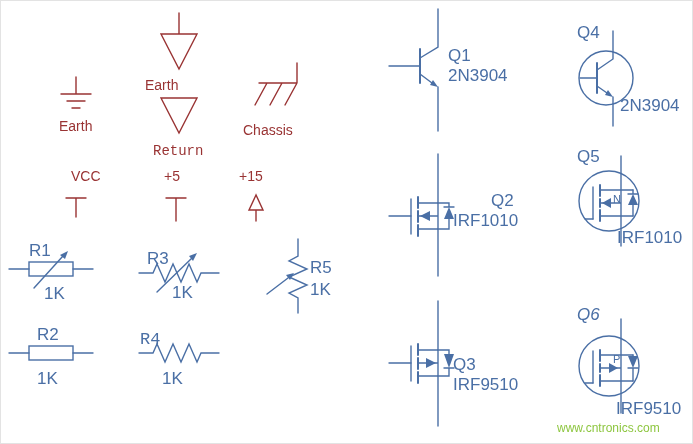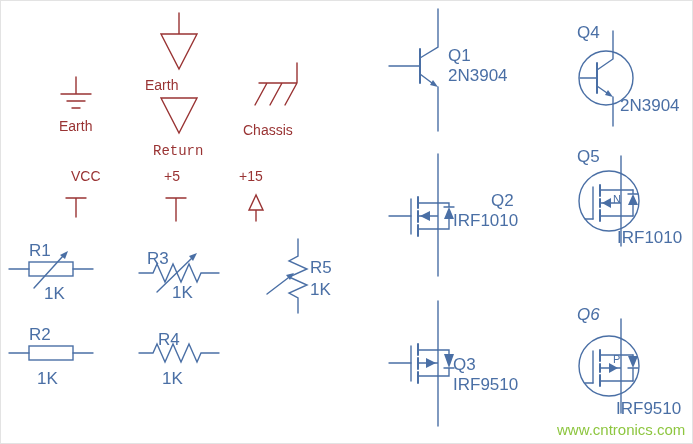--- a/index.html
+++ b/index.html
@@ -11,21 +11,21 @@
   }
   .canvas svg { position:absolute; left:0; top:0; }
   .lbl {
     position:absolute; font-size:17px; color:#4a6fa5;
     white-space:nowrap; line-height:1.1;
   }
   .lbl.red { color:#993333; font-size:14px; }
   .lbl.small { font-size:11px; }
   .watermark {
     position:absolute; left:556px; top:420px;
-    font-size:15px; color:#8dc63f; white-space:nowrap;
+    font-size:12px; color:#8dc63f; white-space:nowrap;
   }
 </style>
 </head>
 <body>
 
 <div class="canvas">
 
   <svg width="693" height="444" viewBox="0 0 693 444">
 
     <g stroke="#993333" fill="none" stroke-width="1.4" stroke-linecap="round">
@@ -137,25 +137,25 @@
   <span class="lbl red" style="left:58px; top:118px;">Earth</span>
   <span class="lbl red" style="left:144px; top:77px;">Earth</span>
   <span class="lbl red" style="left:152px; top:143px;font-family:Liberation Mono, monospace;">Return</span>
   <span class="lbl red" style="left:242px; top:122px;">Chassis</span>
   <span class="lbl red" style="left:70px; top:168px;">VCC</span>
   <span class="lbl red" style="left:163px; top:168px;">+5</span>
   <span class="lbl red" style="left:238px; top:168px;">+15</span>
 
   <span class="lbl" style="left:28px; top:241px;">R1</span>
   <span class="lbl" style="left:43px; top:284px;">1K</span>
-  <span class="lbl" style="left:28px; top:325px;">R2</span>
+  <span class="lbl" style="left:36px; top:325px;">R2</span>
   <span class="lbl" style="left:36px; top:369px;">1K</span>
   <span class="lbl" style="left:146px; top:249px;">R3</span>
   <span class="lbl" style="left:171px; top:283px;">1K</span>
-  <span class="lbl" style="left:157px; top:330px;">R4</span>
+  <span class="lbl" style="left:139px; top:330px;font-family:Liberation Mono, monospace;">R4</span>
   <span class="lbl" style="left:161px; top:369px;">1K</span>
   <span class="lbl" style="left:309px; top:258px;">R5</span>
   <span class="lbl" style="left:309px; top:280px;">1K</span>
 
   <span class="lbl" style="left:447px; top:46px;">Q1</span>
   <span class="lbl" style="left:447px; top:66px;">2N3904</span>
   <span class="lbl" style="left:452px; top:191px;margin-left:38px;">Q2</span>
   <span class="lbl" style="left:452px; top:211px;">IRF1010</span>
   <span class="lbl" style="left:452px; top:355px;">Q3</span>
   <span class="lbl" style="left:452px; top:375px;">IRF9510</span>

